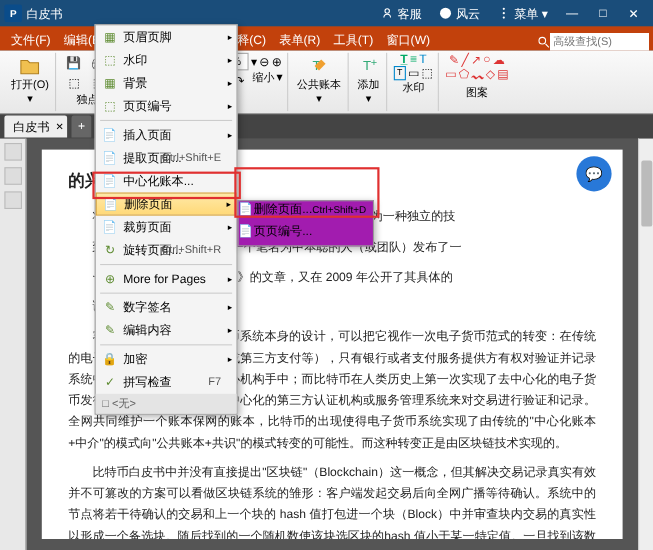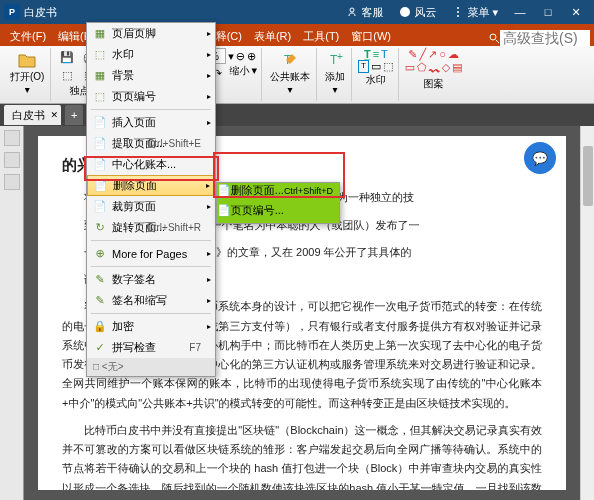--- a/index.html
+++ b/index.html
@@ -8,21 +8,21 @@
 .titlebar .logo{width:16px;height:16px;background:#0a4c8a;border-radius:2px;display:flex;align-items:center;justify-content:center;margin-right:4px;font-size:9px;font-weight:bold}
 .titlebar .title{flex:0 0 auto;font-size:11px}
 .titlebar .spacer{flex:1}
 .titlebar .tbtn{padding:0 8px;font-size:11px;display:flex;align-items:center;gap:3px;height:24px}
 .titlebar .tbtn svg{width:12px;height:12px}
 .titlebar .winbtn{width:28px;text-align:center}
 .menubar{height:22px;background:#c2410c;display:flex;align-items:flex-end;color:#fff;padding:0 4px}
 .menubar .mitem{padding:2px 6px;font-size:11px}
 .menubar .mitem.active{background:#2a5d8a}
 .menubar .search{margin-left:auto;display:flex;align-items:center}
-.menubar .search input{width:90px;height:16px;font-size:14px;border:none;padding:0 3px}
+.menubar .search input{width:90px;height:16px;font-size:10px;border:none;padding:0 3px}
 .toolbar{height:58px;background:linear-gradient(#fafafa,#e8e8e8);border-bottom:1px solid #aaa;display:flex;align-items:center;padding:2px 4px;gap:2px}
 .tgroup{display:flex;flex-direction:column;align-items:center;padding:0 4px;border-right:1px solid #ccc;height:100%}
 .tgroup:last-child{border-right:none}
 .bigbtn{display:flex;flex-direction:column;align-items:center;font-size:10px;padding:2px 2px}
 .bigbtn svg,.bigbtn .ico{width:20px;height:20px}
 .smallrow{display:flex;gap:2px}
 .smallbtn{width:20px;height:18px;display:flex;align-items:center;justify-content:center}
 .tabstrip{height:22px;background:#444;display:flex;align-items:center}
 .tab{background:#eee;height:20px;padding:0 16px 0 8px;font-size:11px;display:flex;align-items:center;border-radius:2px 2px 0 0;margin-left:4px;position:relative}
 .tab .close{position:absolute;right:3px;font-size:9px}
@@ -38,21 +38,21 @@
 .scroll .thumb{position:absolute;top:20px;left:2px;width:10px;height:60px;background:#bbb;border-radius:2px}
 .floatbtn{position:absolute;right:24px;top:16px;width:32px;height:32px;background:#2878d8;border-radius:50%;display:flex;align-items:center;justify-content:center;color:#fff;font-size:13px}
 .dropdown{position:absolute;top:0;left:86px;width:130px;background:#f4f4f4;border:1px solid #999;box-shadow:2px 2px 6px rgba(0,0,0,.3);z-index:10}
 .dropdown .ditem{display:flex;align-items:center;height:21px;padding:0 6px;font-size:11px;gap:5px;position:relative}
 .dropdown .ditem .dicon{width:14px;height:14px;display:flex;align-items:center;justify-content:center;color:#5d8b30}
 .dropdown .ditem .arrow{position:absolute;right:4px;font-size:8px}
 .dropdown .ditem .shortcut{position:absolute;right:14px;font-size:10px;color:#555}
 .dropdown .ditem.hl{background:linear-gradient(#ffe9a8,#ffd978);border:1px solid #d8a030;height:21px}
 .dropdown .sep{height:1px;background:#ccc;margin:2px 4px}
 .dropdown .footer{height:18px;background:#e4e4e4;font-size:10px;padding:2px 6px;color:#666}
-.submenu{position:absolute;top:158px;left:216px;width:124px;background:#84cc16;border:1px solid #999;box-shadow:2px 2px 6px rgba(0,0,0,.3);z-index:11}
+.submenu{position:absolute;top:158px;left:216px;width:124px;background:#a21caf;border:1px solid #999;box-shadow:2px 2px 6px rgba(0,0,0,.3);z-index:11}
 .submenu .ditem{height:20px}
 .redbox1{position:absolute;top:156px;left:84px;width:135px;height:25px;border:2px solid #e03030;z-index:15;pointer-events:none}
 .redbox2{position:absolute;top:152px;left:213px;width:132px;height:46px;border:2px solid #e03030;z-index:15;pointer-events:none}
 .zoombox{display:flex;align-items:center;gap:2px}
 .zoombox input{width:40px;height:16px;font-size:10px;text-align:center;border:1px solid #aaa}
 </style>
 </head>
 <body>
 
 <div class="titlebar">
@@ -270,21 +270,21 @@
         <span class="arrow">▸</span>
       </div>
     <div class="sep"></div>
     <div class="ditem">
         <span class="dicon">✎</span>
         <span>数字签名</span>
         <span class="arrow">▸</span>
       </div>
     <div class="ditem">
         <span class="dicon">✎</span>
-        <span>签名和缩写</span>
+        <span>编辑内容</span>
         <span class="arrow">▸</span>
       </div>
     <div class="sep"></div>
     <div class="ditem">
         <span class="dicon">🔒</span>
         <span>加密</span>
         <span class="arrow">▸</span>
       </div>
     <div class="ditem">
         <span class="dicon">✓</span>

